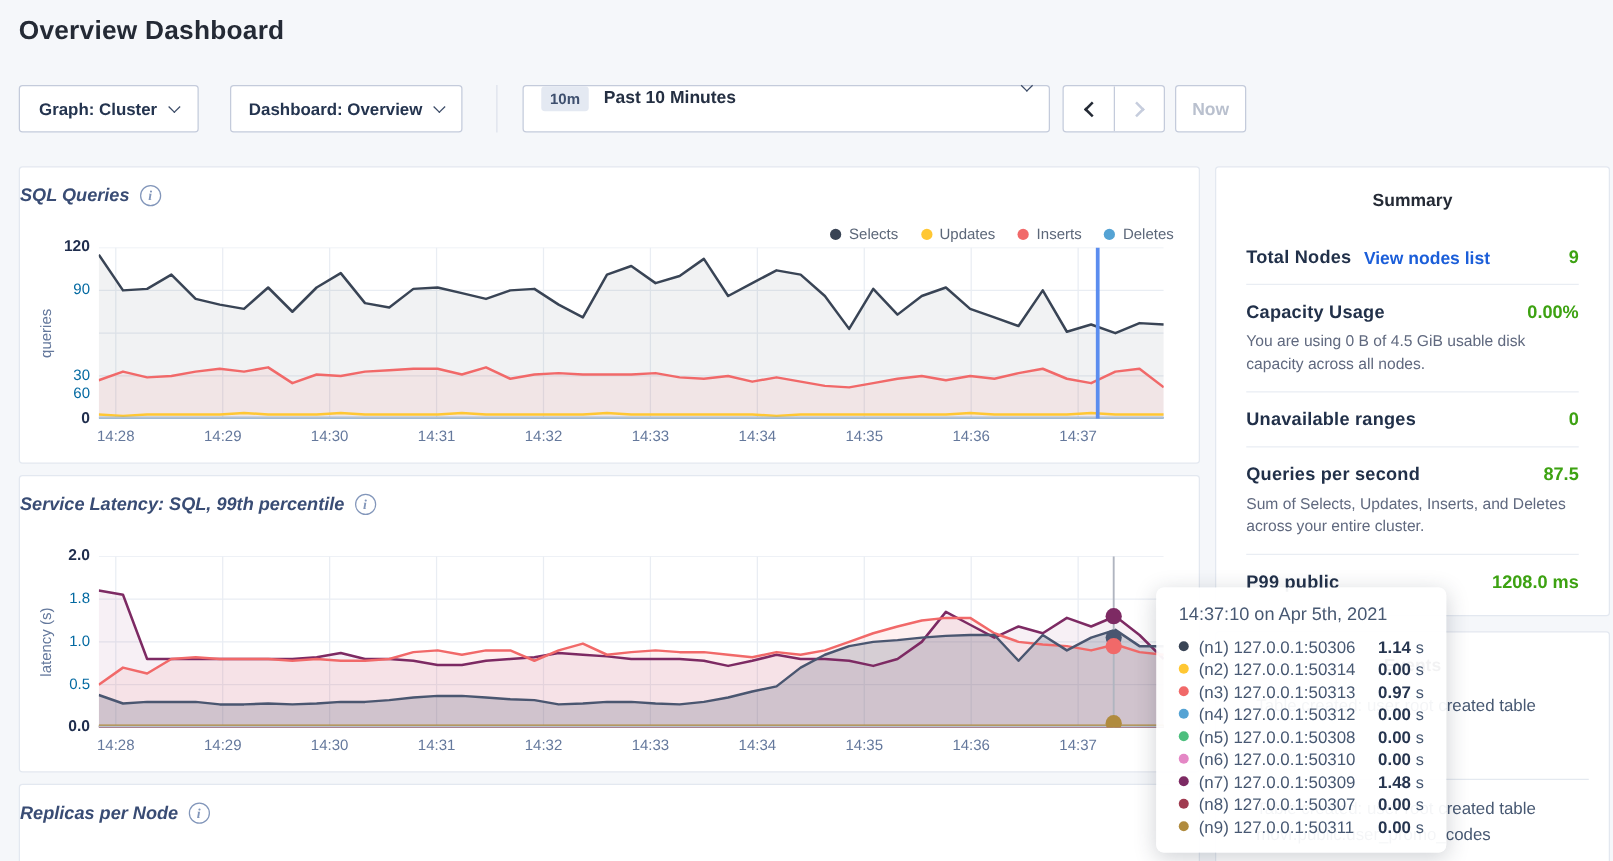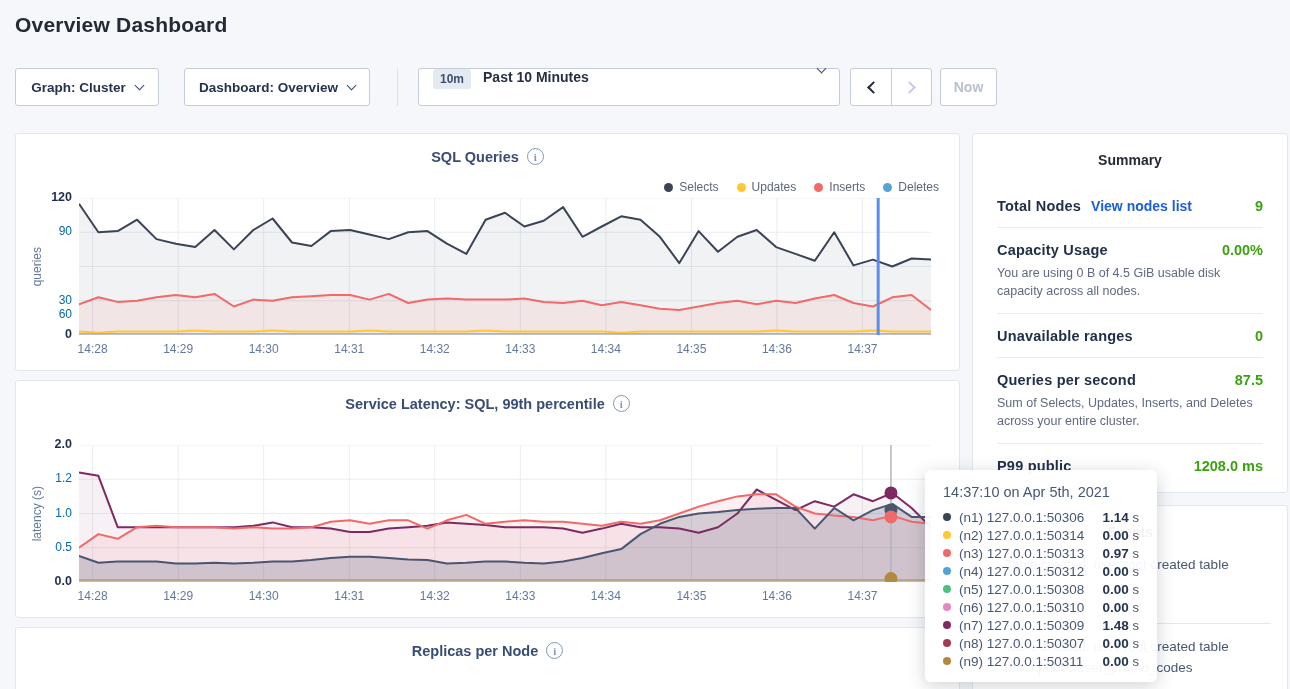--- a/index.html
+++ b/index.html
@@ -28,21 +28,21 @@
   .arr-right { border-right:2.5px solid #c6cddd; border-top:2.5px solid #c6cddd; transform:rotate(45deg); margin-right:4px; }
   .now-btn { left:940px; width:57px; cursor:default; }
   .now-btn .btn-label { color:#b9c0ce; font-size:14px; }
 
   .card { position:absolute; background:#fff; border:1px solid #e3e8f0; border-radius:3px; }
 
   
   .chart-card-1 { left:15px; top:133px; width:945px; height:238px; }
   .chart-card-2 { left:15px; top:380px; width:945px; height:238px; }
   .chart-card-3 { left:15px; top:627px; width:945px; height:80px; }
-  .chart-title-row { position:absolute; left:0; right:0; top:14px; display:flex; align-items:center; justify-content:center; gap:8px; }
+  .chart-title-row { position:absolute; left:0; right:0; top:14px; display:flex; align-items:center; gap:8px;font-style:italic; }
   .chart-title { font-size:14.5px; font-weight:700; color:#394c74; }
   .info-icon { width:17px; height:17px; border:1.4px solid #8296ba; border-radius:50%; color:#8296ba; font-size:11px; font-weight:600;
                display:flex; align-items:center; justify-content:center; cursor:pointer; font-family:"Liberation Serif", serif; }
   .legend { position:absolute; right:20px; top:46px; display:flex; gap:18px; }
   .legend-item { display:flex; align-items:center; gap:6px; cursor:pointer; }
   .legend-dot { width:9px; height:9px; border-radius:50%; }
   .legend-label { font-size:12px; color:#5c6779; }
   .plot { position:absolute; left:63px; top:64px; width:852px; height:137px; }
   .ytick { position:absolute; width:56px; left:0; text-align:right; font-size:12px; color:#0369a1; }
   .ytick.bold { font-weight:700; color:#1f2d4d; font-size:12.5px; }
@@ -219,21 +219,21 @@
           <line x1="811.956" x2="811.956" y1="0" y2="137" stroke="#b0b5c0" stroke-width="1.5"></line>
           <circle cx="811.956" cy="47.95" r="6.5" fill="#7d2a63"></circle>
           <circle cx="811.956" cy="65.075" r="6.5" fill="#4a5670"></circle>
           <circle cx="811.956" cy="71.925" r="6.5" fill="#f16969"></circle>
           <circle cx="811.956" cy="133.575" r="6.5" fill="#b08b3e"></circle>
         </svg>
     </div>
   <div class="ytick bold" style="top: 193px;">0.0</div>
       <div class="ytick" style="top: 158.75px;">0.5</div>
       <div class="ytick" style="top: 124.5px;">1.0</div>
-      <div class="ytick" style="top: 90.25px;">1.2</div>
+      <div class="ytick" style="top: 90.25px;">1.8</div>
       <div class="ytick bold" style="top: 56px;">2.0</div>
       <div class="xtick" style="left: 52.632px;">14:28</div>
       <div class="xtick" style="left: 138.173px;">14:29</div>
       <div class="xtick" style="left: 223.714px;">14:30</div>
       <div class="xtick" style="left: 309.254px;">14:31</div>
       <div class="xtick" style="left: 394.795px;">14:32</div>
       <div class="xtick" style="left: 480.336px;">14:33</div>
       <div class="xtick" style="left: 565.877px;">14:34</div>
       <div class="xtick" style="left: 651.418px;">14:35</div>
       <div class="xtick" style="left: 736.958px;">14:36</div>

